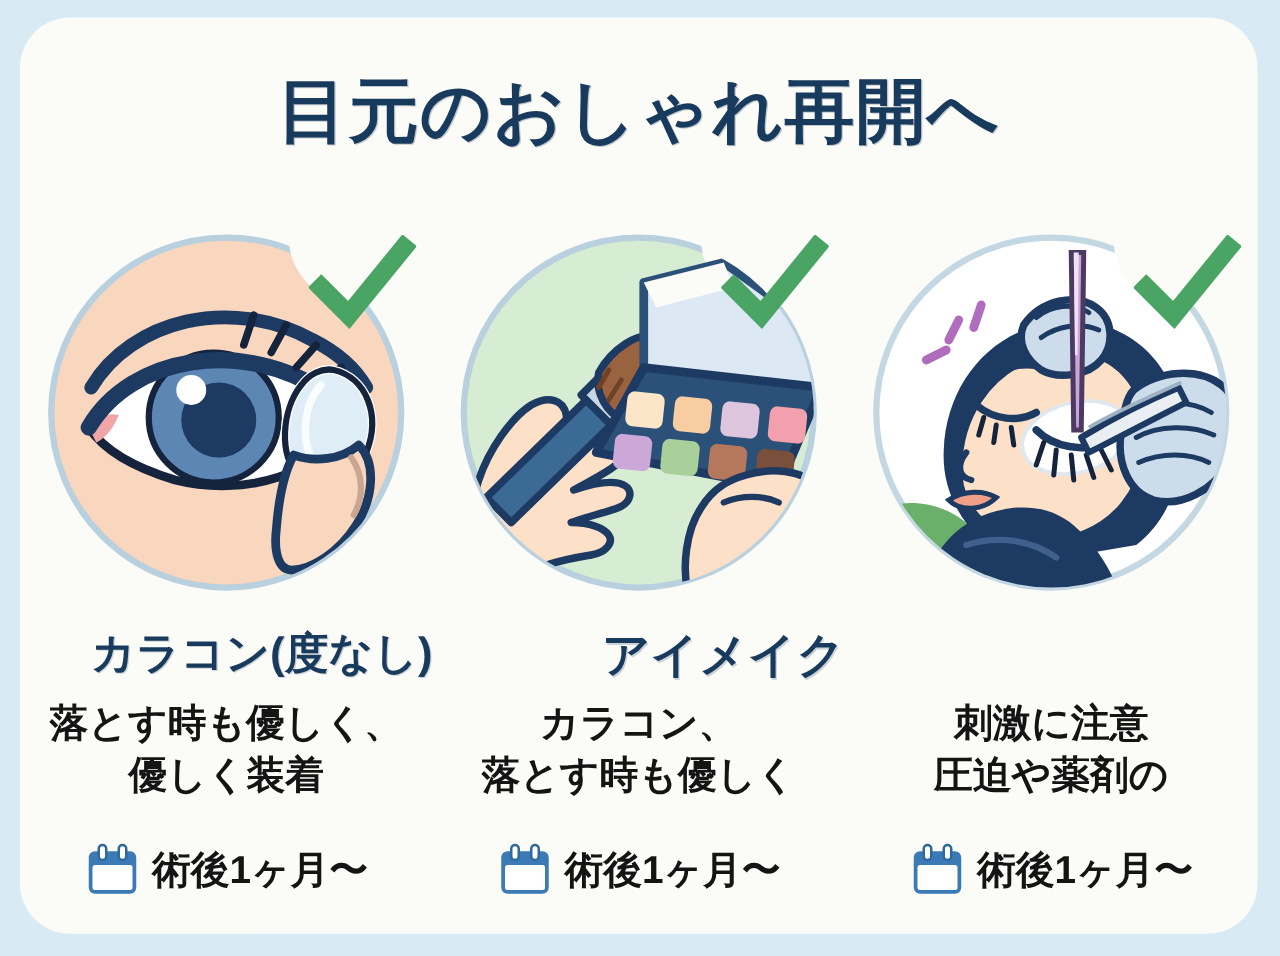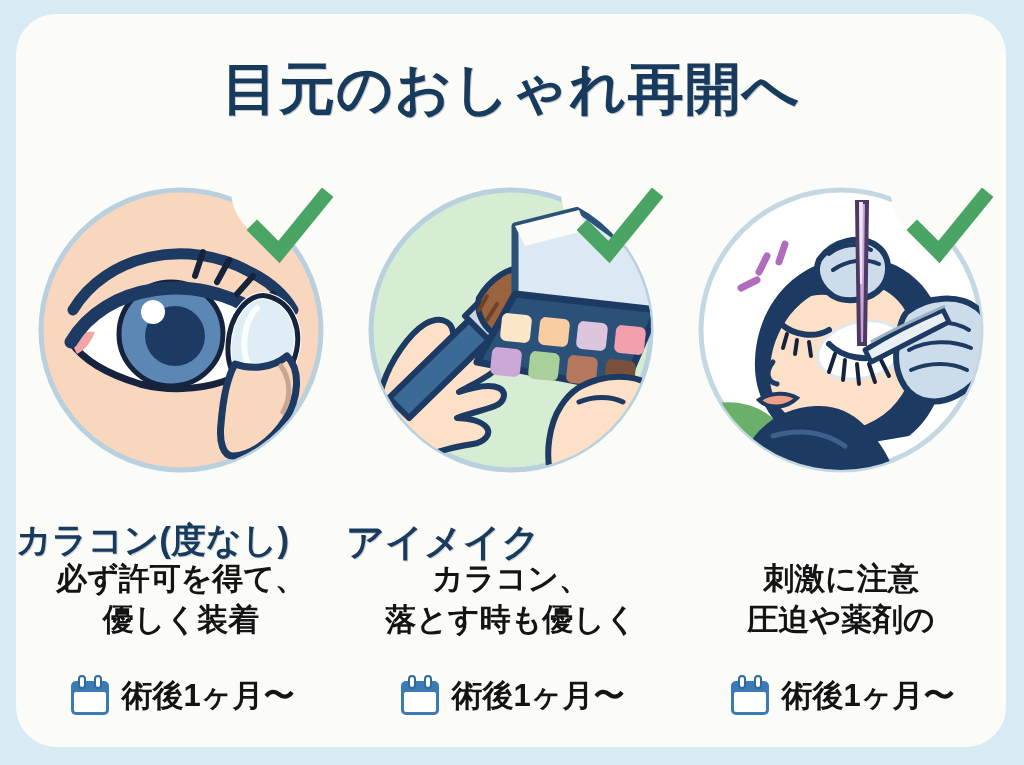--- a/index.html
+++ b/index.html
@@ -67,27 +67,26 @@
     right: -6px;
     top: 4px;
     width: 86px;
     height: 80px;
   }
   .panel-heading {
     position: absolute;
     top: 315px;
     left: 0;
     width: 100%;
-    text-align: left;
+    text-align: right;
     font-size: 38px;
     font-weight: bold;
     color: #183a5c;
     text-shadow: 1px 1px 0 rgba(20,50,80,0.2);
     white-space: nowrap;
-    margin-top: 18px;
   }
   .panel-heading.narrow { font-size: 35px; }
   .panel-desc {
     position: absolute;
     top: 375px;
     left: 0;
     width: 100%;
     text-align: center;
     font-size: 31px;
     font-weight: bold;
@@ -170,21 +169,21 @@
                      C188 214 192 194 200 180 Z" fill="#f9d6be" stroke="#1d3a63" stroke-width="7" stroke-linejoin="round"></path>
             <path d="M246 182 C256 196 256 214 248 228" fill="none" stroke="#c9a68f" stroke-width="5" stroke-linecap="round"></path>
           </g>
         </svg>
         <svg class="check" viewBox="0 0 86 80">
           <path d="M10 42 L32 64 L76 10" fill="none" stroke="#4aa564" stroke-width="15" stroke-linecap="square" stroke-linejoin="miter"></path>
         </svg>
       </div>
       <div class="panel-heading narrow">カラコン(度なし)</div>
       <div class="panel-desc">
-        <span class="ln">必ず許可を得て、</span>
+        <span class="ln">落とす時も優しく、</span>
         <span class="ln">優しく装着</span>
       </div>
       <div class="timing-row">
         <svg class="cal-icon" viewBox="0 0 44 44">
           <rect x="3" y="7" width="38" height="34" rx="5" fill="#3c7ab5"></rect>
           <rect x="6" y="18" width="32" height="20" rx="2" fill="#ffffff"></rect>
           <rect x="11" y="2" width="6" height="12" rx="3" fill="#ffffff" stroke="#2f689f" stroke-width="2"></rect>
           <rect x="27" y="2" width="6" height="12" rx="3" fill="#ffffff" stroke="#2f689f" stroke-width="2"></rect>
         </svg>
         <span class="timing-text">術後1ヶ月〜</span>

